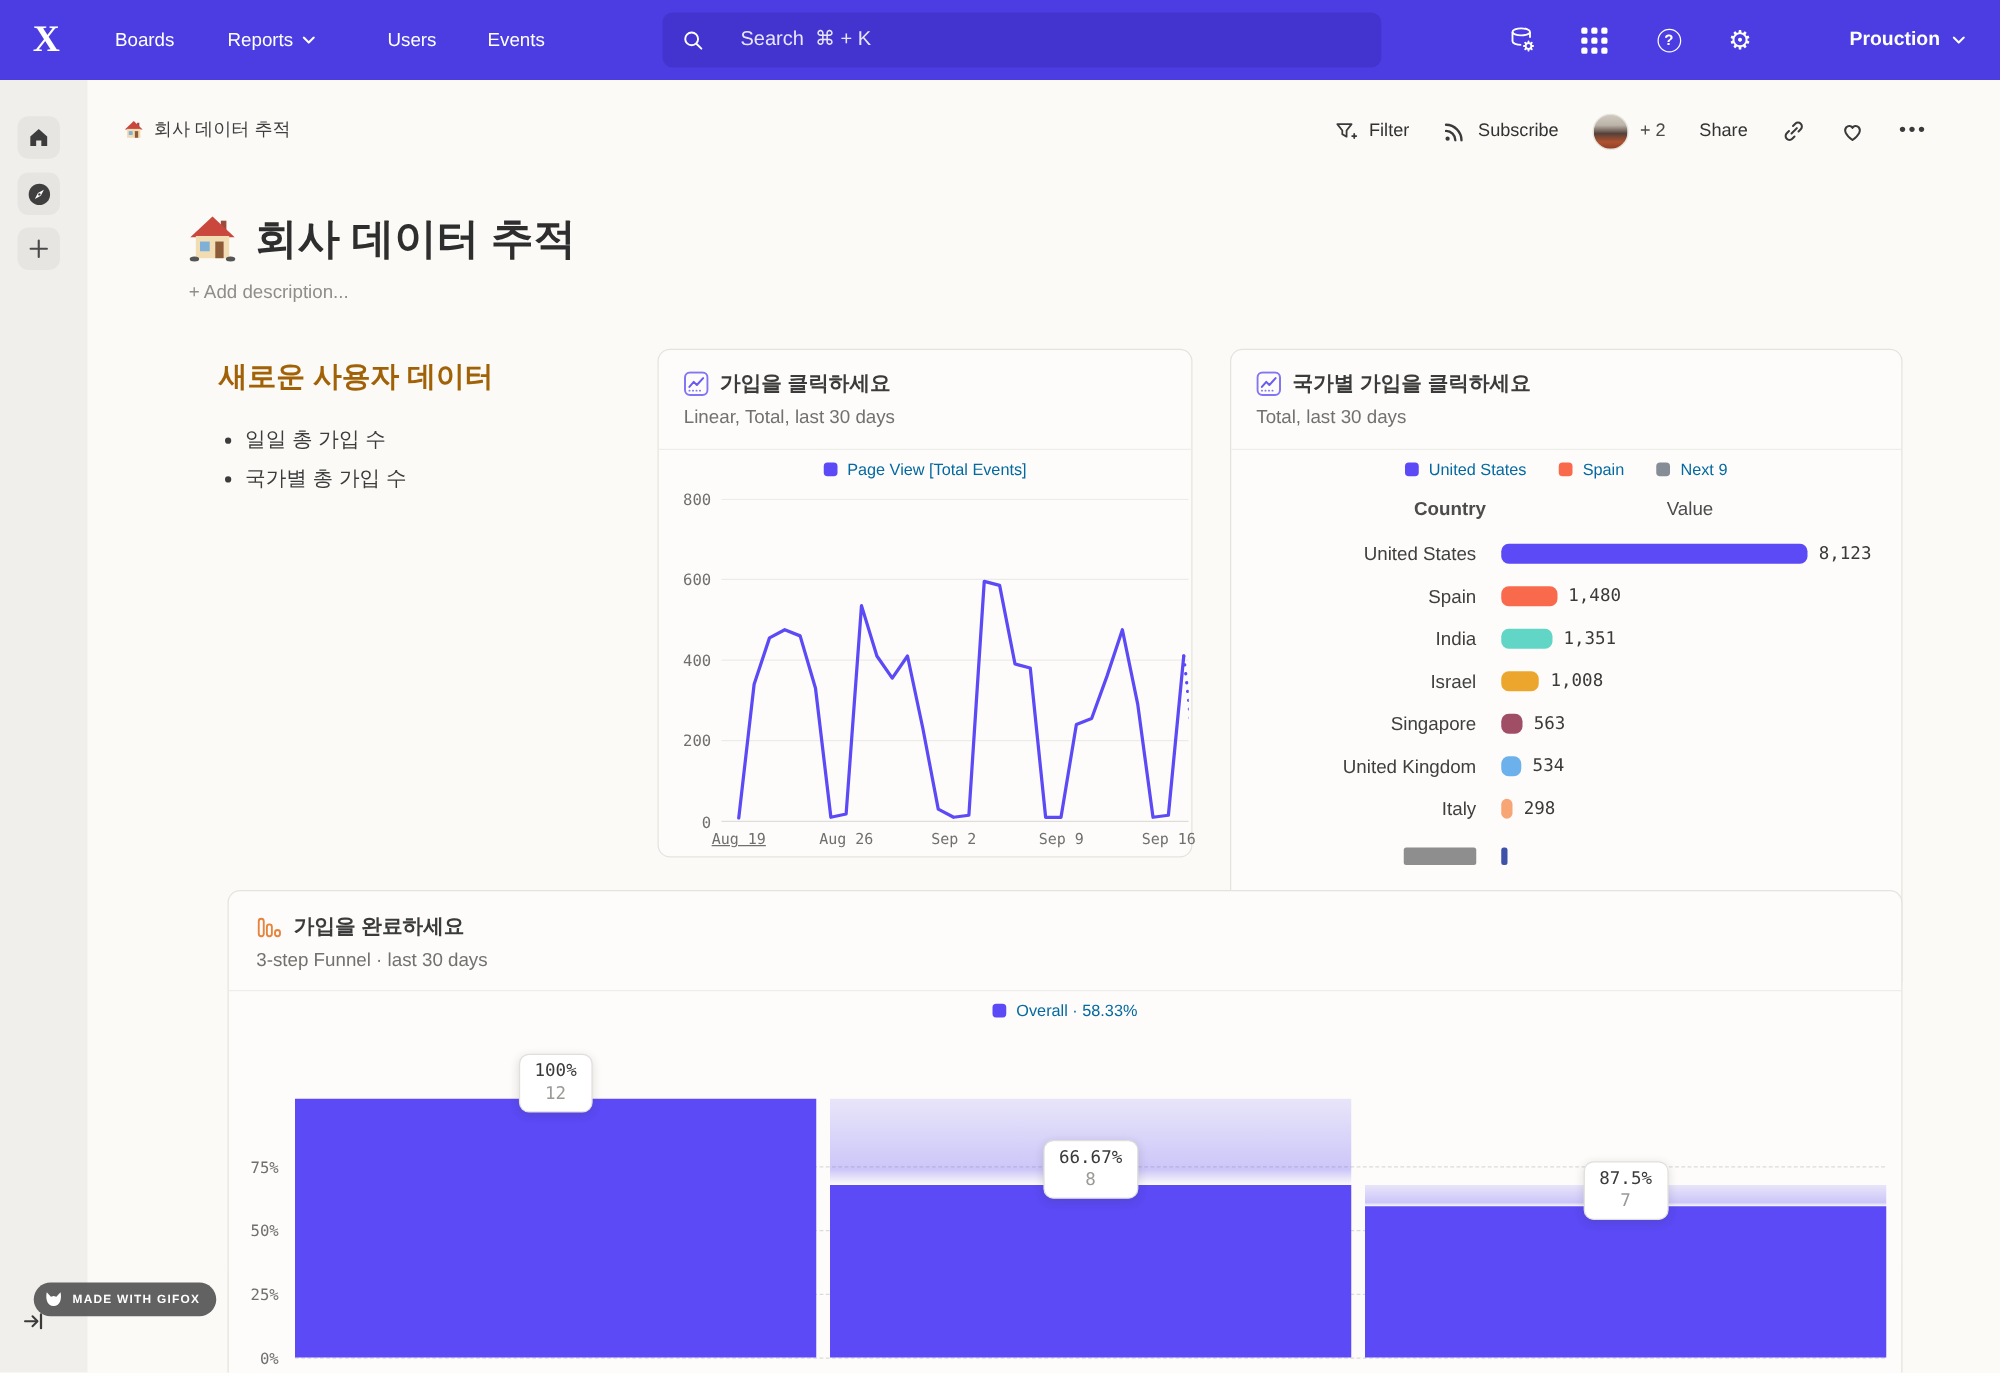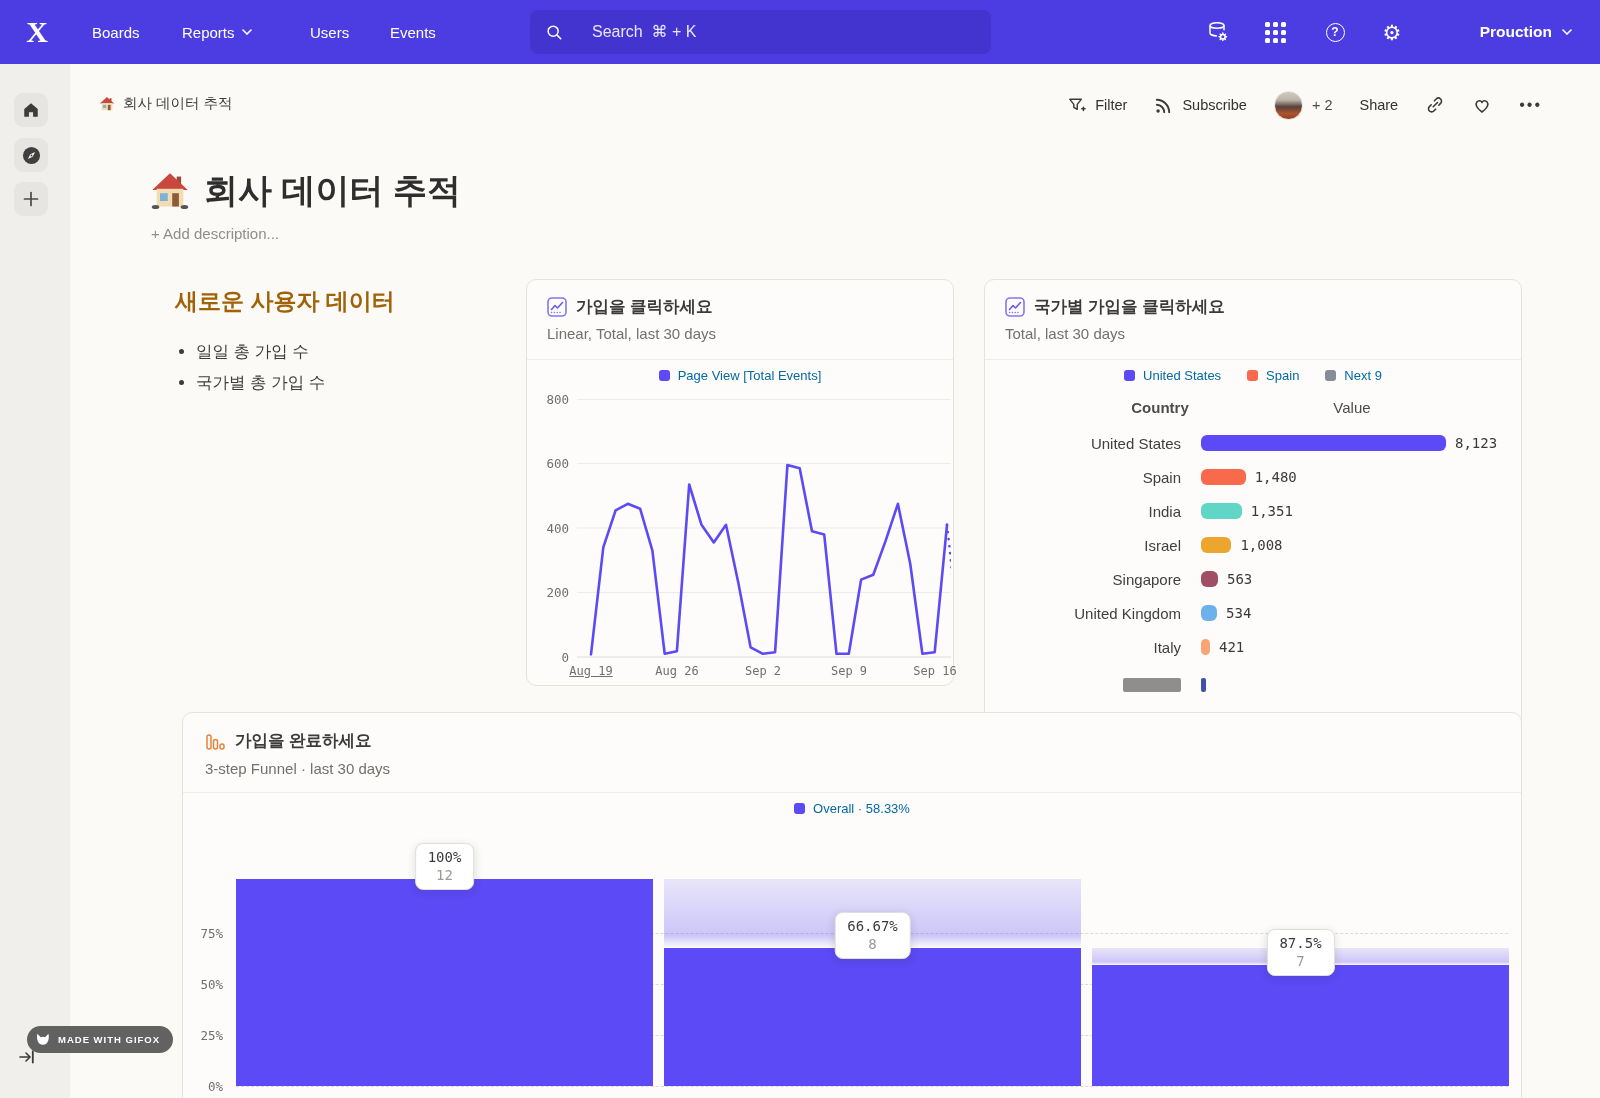--- a/index.html
+++ b/index.html
@@ -8,21 +8,21 @@
   .mono { font-family:"DejaVu Sans Mono",monospace; }
 
   
   .navbar { position:absolute; top:0; left:0; width:1600px; height:64px; background:#4b3de2; z-index:50; }
   .nav-logo { position:absolute; left:20px; top:15px; width:34px; height:34px; color:#fff;
               font-family:"Liberation Serif","DejaVu Serif",serif; font-weight:700; font-size:30px;
               line-height:34px; text-align:center; }
   .nav-item { position:absolute; top:0; height:64px; display:flex; align-items:center; gap:7px;
               color:#fff; font-size:15px; font-weight:500; cursor:pointer; }
   .chev { display:inline-block; width:10px; height:6px; }
-  .nav-search { position:absolute; left:530px; top:10px; width:461px; height:44px; background:#4334d0;
+  .nav-search { position:absolute; left:530px; top:10px; width:575px; height:44px; background:#4334d0;
                 border-radius:8px; display:flex; align-items:center; padding:0 16px; gap:29px; }
   .nav-search input { background:transparent; border:none; outline:none; color:#fff; font-size:16px;
                       font-family:inherit; width:100%; }
   .nav-search input::placeholder { color:rgba(255,255,255,.88); opacity:1; }
   .nav-ic { position:absolute; top:20px; width:24px; height:24px; color:#fff; display:flex;
             align-items:center; justify-content:center; cursor:pointer; }
   .help-circle { width:19px; height:19px; border:1.6px solid #fff; border-radius:50%; color:#fff;
                  font-size:12px; font-weight:700; display:flex; align-items:center; justify-content:center; }
   .gear-glyph { font-size:21px; line-height:21px; }
   .nav-project { position:absolute; top:0; right:28px; height:64px; display:flex; align-items:center;
@@ -369,21 +369,21 @@
       <span class="cval mono">563</span>
     </div>
     <div class="crow">
       <span class="clabel">United Kingdom</span>
       <span class="cbar" style="width: 16.1061px; background: rgb(108, 176, 236);"></span>
       <span class="cval mono">534</span>
     </div>
     <div class="crow">
       <span class="clabel">Italy</span>
       <span class="cbar" style="width: 9px; background: rgb(247, 165, 116);"></span>
-      <span class="cval mono">421</span>
+      <span class="cval mono">298</span>
     </div>
     <div class="crow">
       <span class="clipped-smudge"></span>
       <span class="clipped-bar" style="background: rgb(61, 82, 168);"></span>
     </div>
   </div>
 </div>
 
 <div class="card" id="funnelCard">
   <svg class="card-icon" style="left:22px; top:19px;" viewBox="0 0 20 20">

